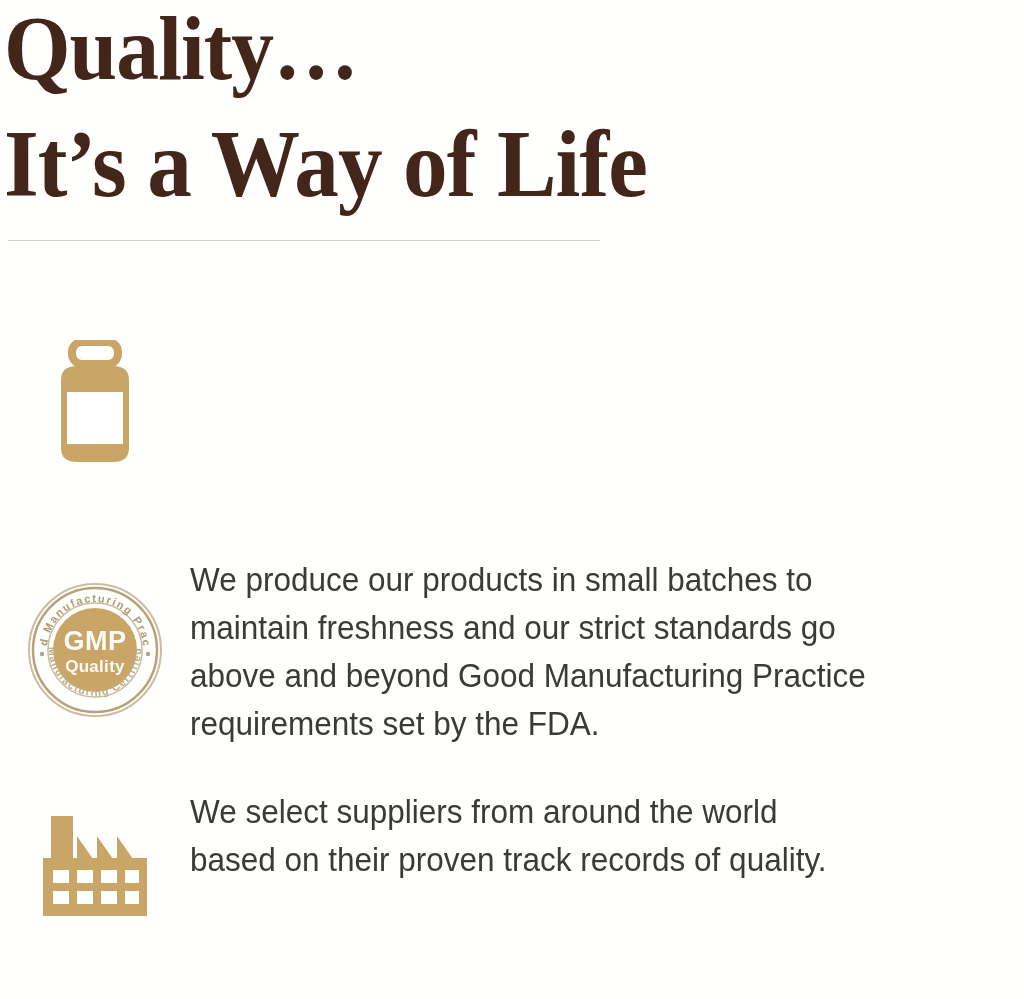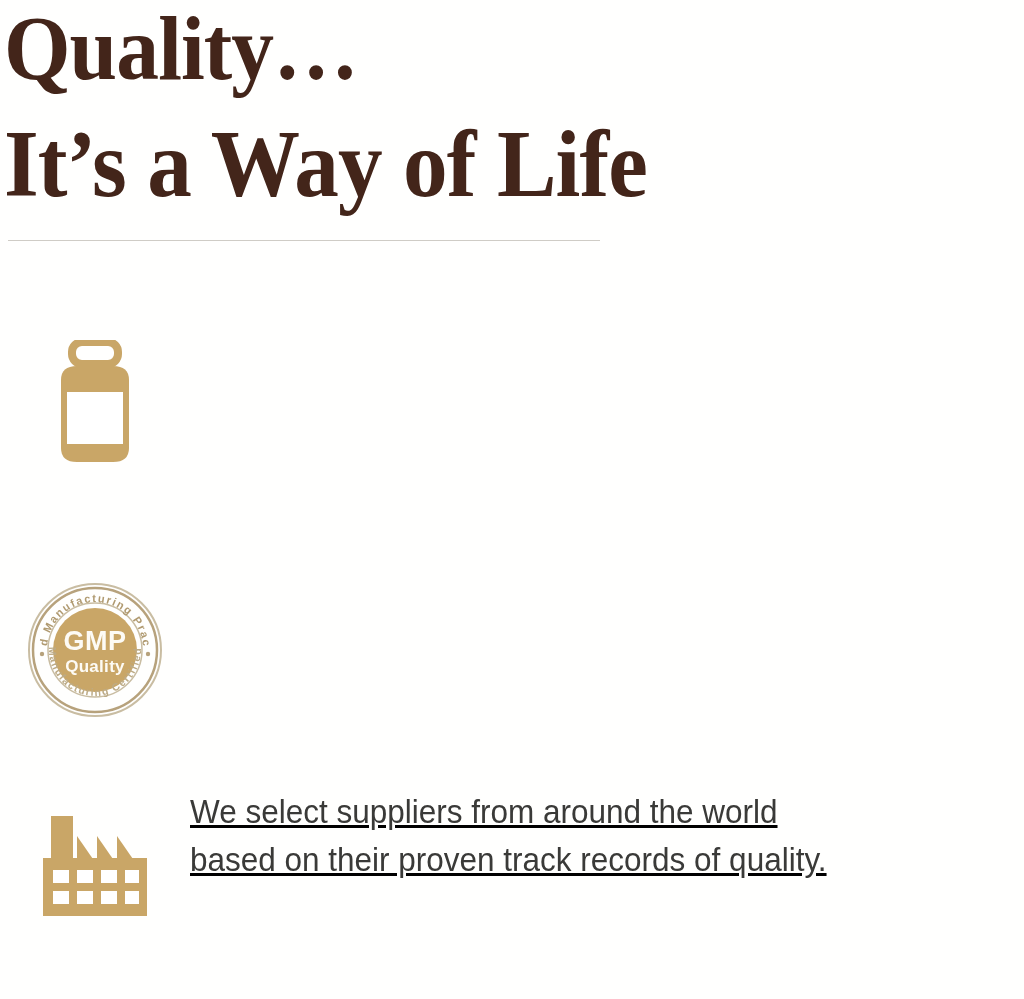--- a/index.html
+++ b/index.html
@@ -74,21 +74,21 @@
     width: 1024px;
   }
   .feature-row {
     position: relative;
     display: flex;
     align-items: flex-start;
     width: 1024px;
   }
   .feature-row-1 { height: 240px; }
   .feature-row-2 { height: 248px; }
-  .feature-row-3 { height: 180px; text-decoration: underline; }
+  .feature-row-3 { height: 180px; }
 
   .icon-cell {
     flex: 0 0 190px;
     display: flex;
     align-items: center;
     justify-content: center;
     align-self: stretch;
   }
   .row-1 .icon-cell { padding-bottom: 34px; }
   .row-2 .icon-cell { padding-bottom: 28px; }
@@ -167,20 +167,26 @@
             </text>
 
             <circle cx="17" cy="74" r="2.2" fill="#b7a27c"></circle>
             <circle cx="123" cy="74" r="2.2" fill="#b7a27c"></circle>
 
             <text x="70" y="70" text-anchor="middle" font-family="&quot;Liberation Sans&quot;, sans-serif" font-size="27" font-weight="bold" fill="#fdfbf5" letter-spacing="0.5">GMP</text>
             <text x="70" y="92" text-anchor="middle" font-family="&quot;Liberation Sans&quot;, sans-serif" font-size="17" font-weight="bold" fill="#fdfbf5" letter-spacing="0.3">Quality</text>
           </svg>
         </span>
       </div>
+      <div class="text-cell">
+        <p class="feature-text">We produce our products in small batches to
+maintain freshness and our strict standards go
+above and beyond Good Manufacturing Practice
+requirements set by the FDA.</p>
+      </div>
     </div>
 
     <div class="feature-row feature-row-3 row-3">
       <div class="icon-cell">
         <span>
           <svg width="116" height="104" viewBox="0 0 116 104" aria-hidden="true">
 
             <rect x="14" y="2" width="22" height="46" fill="#c9a667"></rect>
 
             <path d="M40 48 L40 22 L58 48 Z" fill="#c9a667"></path>

